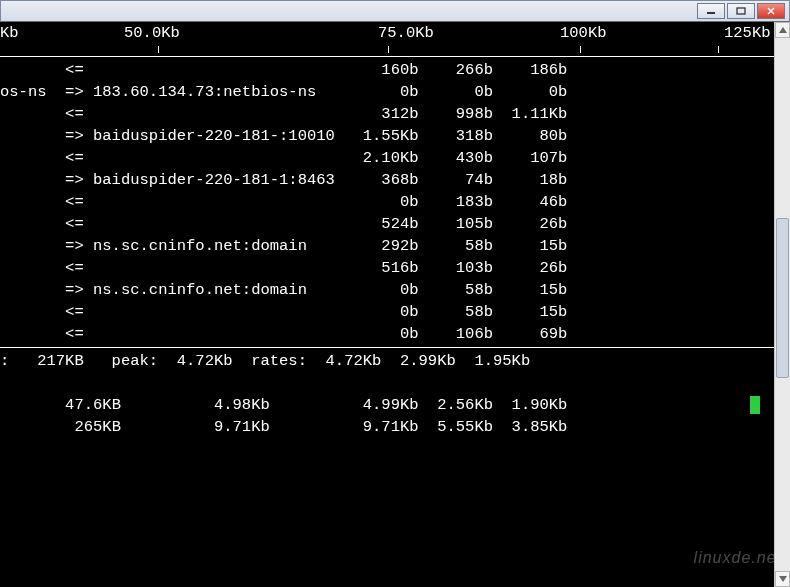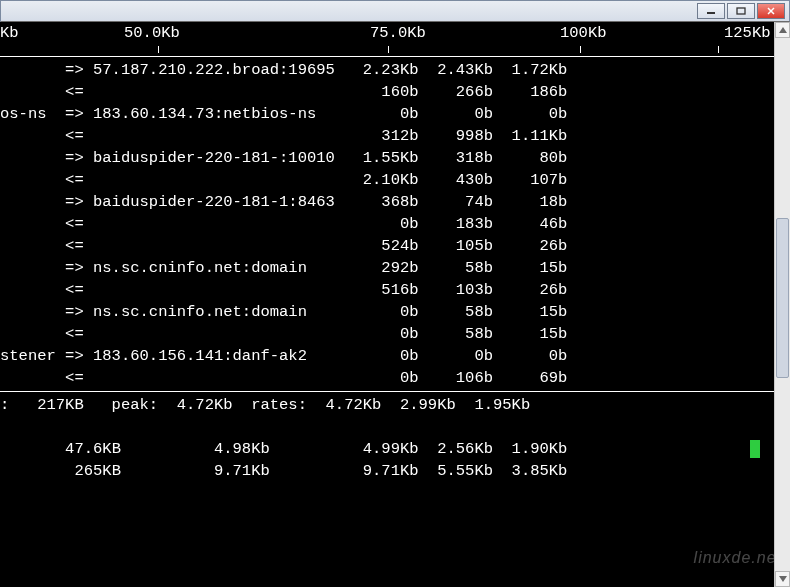--- a/index.html
+++ b/index.html
@@ -128,47 +128,45 @@
         <line x1="8" y1="1" x2="2" y2="7" stroke="#fff" stroke-width="1.5"></line>
       </svg>
   </div>
 </div>
 
 <div class="term">
 
   <div class="scale-row">
     <span class="scale-label" style="left:0px">Kb</span>
     <span class="scale-label" style="left:124px">50.0Kb</span>
-    <span class="scale-label" style="left:370px">75.0Kb</span>
+    <span class="scale-label" style="left:378px">75.0Kb</span>
     <span class="scale-label" style="left:560px">100Kb</span>
     <span class="scale-label" style="left:724px">125Kb</span>
   </div>
   <div class="tick-row">
     <div class="tick" style="left:158px"></div>
     <div class="tick" style="left:388px"></div>
     <div class="tick" style="left:580px"></div>
     <div class="tick" style="left:718px"></div>
   </div>
   <div class="hr"></div>
 
   <div id="conn-list">
-      <div class="line">       =&gt; 57.187.210.222.broad:19695   2.23Kb  2.43Kb  1.72Kb</div>
       <div class="line">       &lt;=                                160b    266b    186b</div>
       <div class="line">os-ns  =&gt; 183.60.134.73:netbios-ns         0b      0b      0b</div>
       <div class="line">       &lt;=                                312b    998b  1.11Kb</div>
       <div class="line">       =&gt; baiduspider-220-181-:10010   1.55Kb    318b     80b</div>
       <div class="line">       &lt;=                              2.10Kb    430b    107b</div>
       <div class="line">       =&gt; baiduspider-220-181-1:8463     368b     74b     18b</div>
       <div class="line">       &lt;=                                  0b    183b     46b</div>
       <div class="line">       &lt;=                                524b    105b     26b</div>
       <div class="line">       =&gt; ns.sc.cninfo.net:domain        292b     58b     15b</div>
       <div class="line">       &lt;=                                516b    103b     26b</div>
       <div class="line">       =&gt; ns.sc.cninfo.net:domain          0b     58b     15b</div>
       <div class="line">       &lt;=                                  0b     58b     15b</div>
-      <div class="line">stener =&gt; 183.60.156.141:danf-ak2          0b      0b      0b</div>
       <div class="line">       &lt;=                                  0b    106b     69b</div>
     </div>
 
   <div class="hr"></div>
 
   <div class="line"><span id="s0">:   217KB   peak:  4.72Kb  rates:  4.72Kb  2.99Kb  1.95Kb</span></div>
   <div class="line" style="position:relative">
     <span id="s1">   47.6KB          4.98Kb          4.99Kb  2.56Kb  1.90Kb</span>
   </div>
   <div class="line" style="position:relative">

